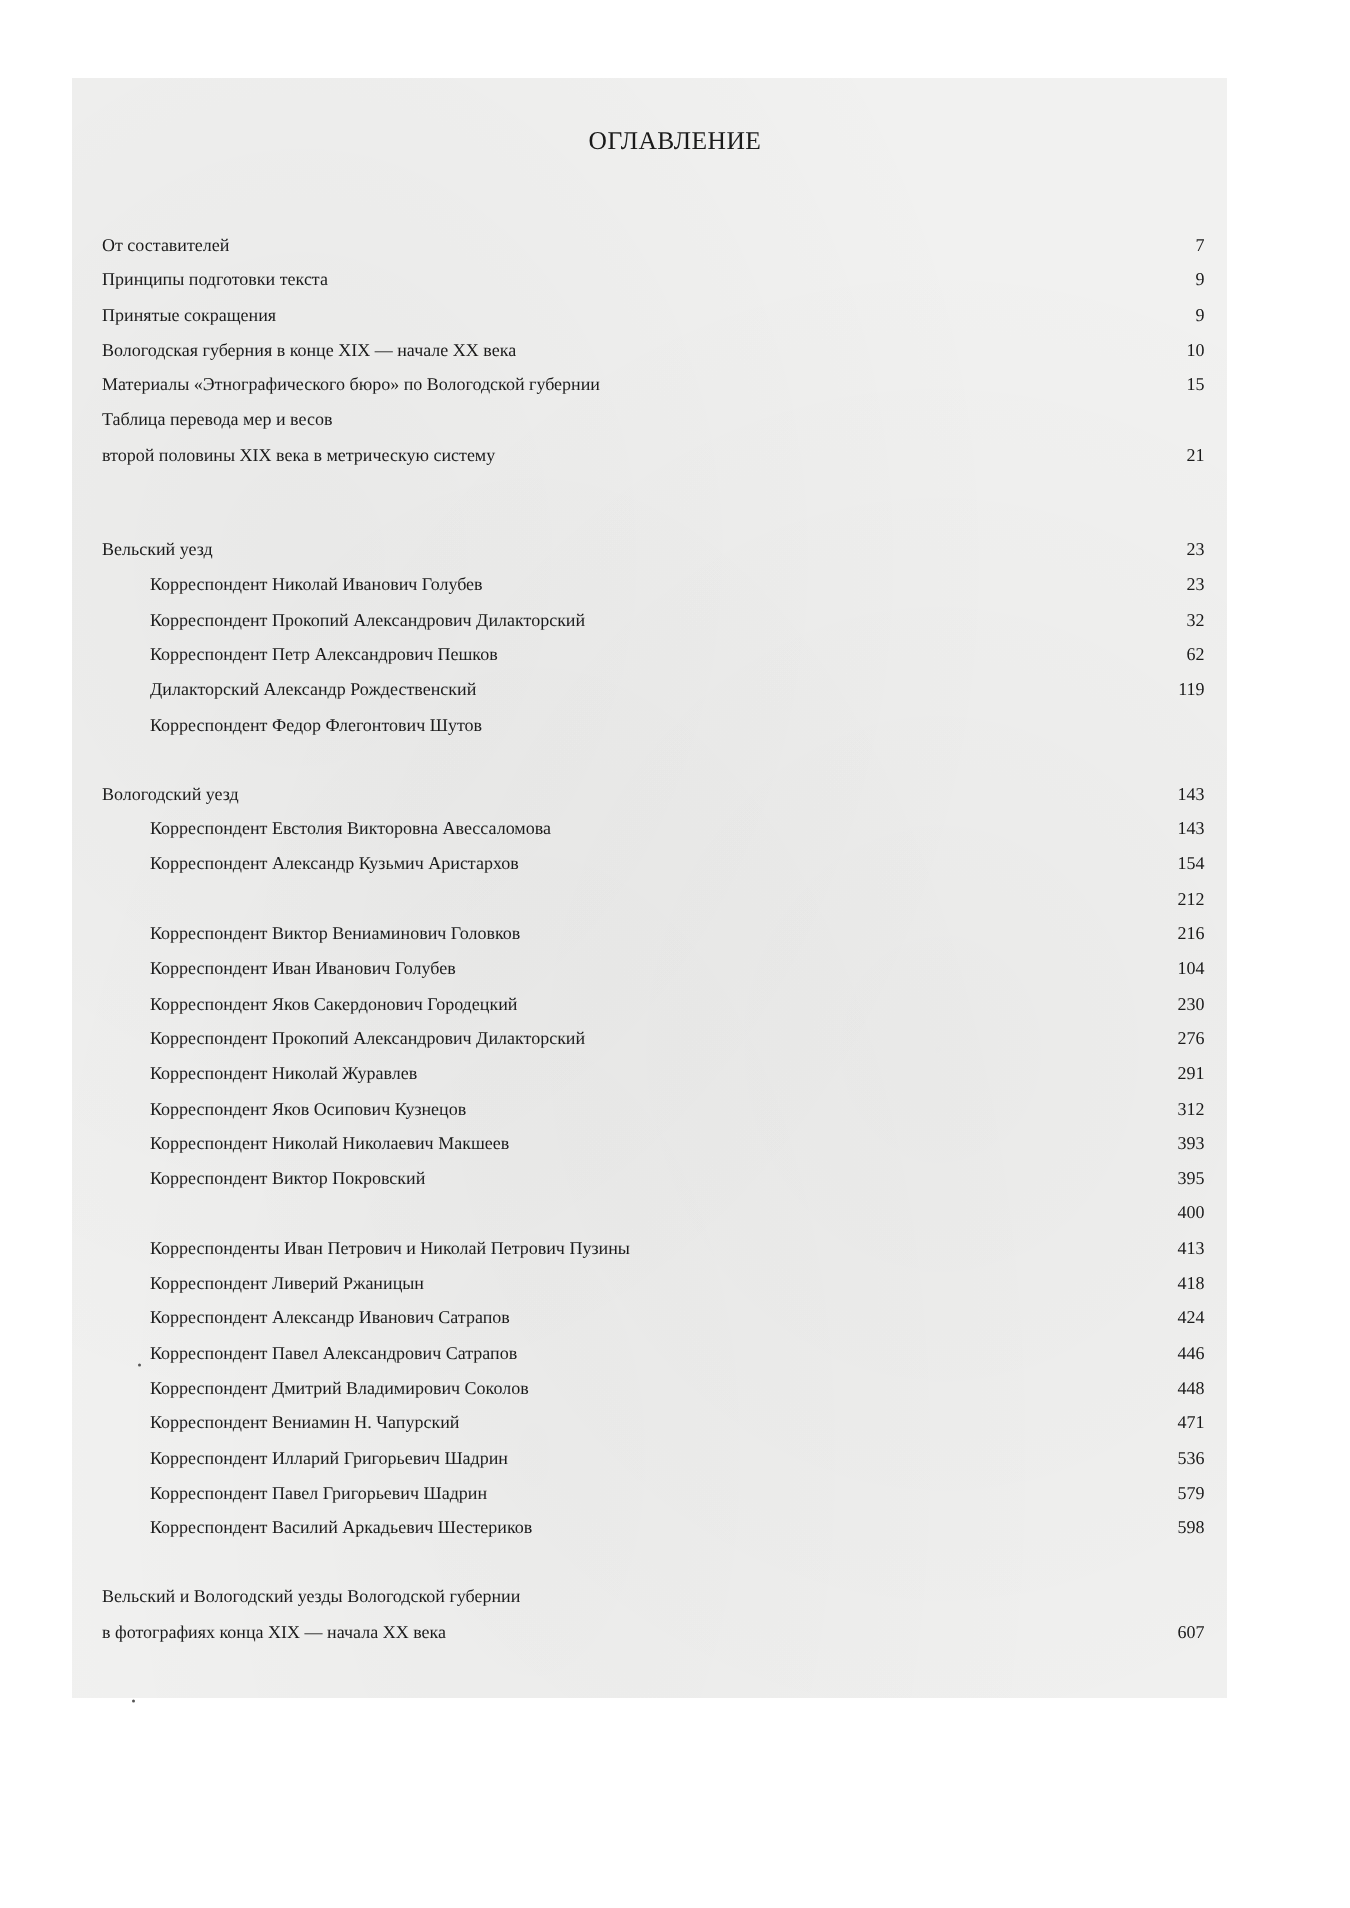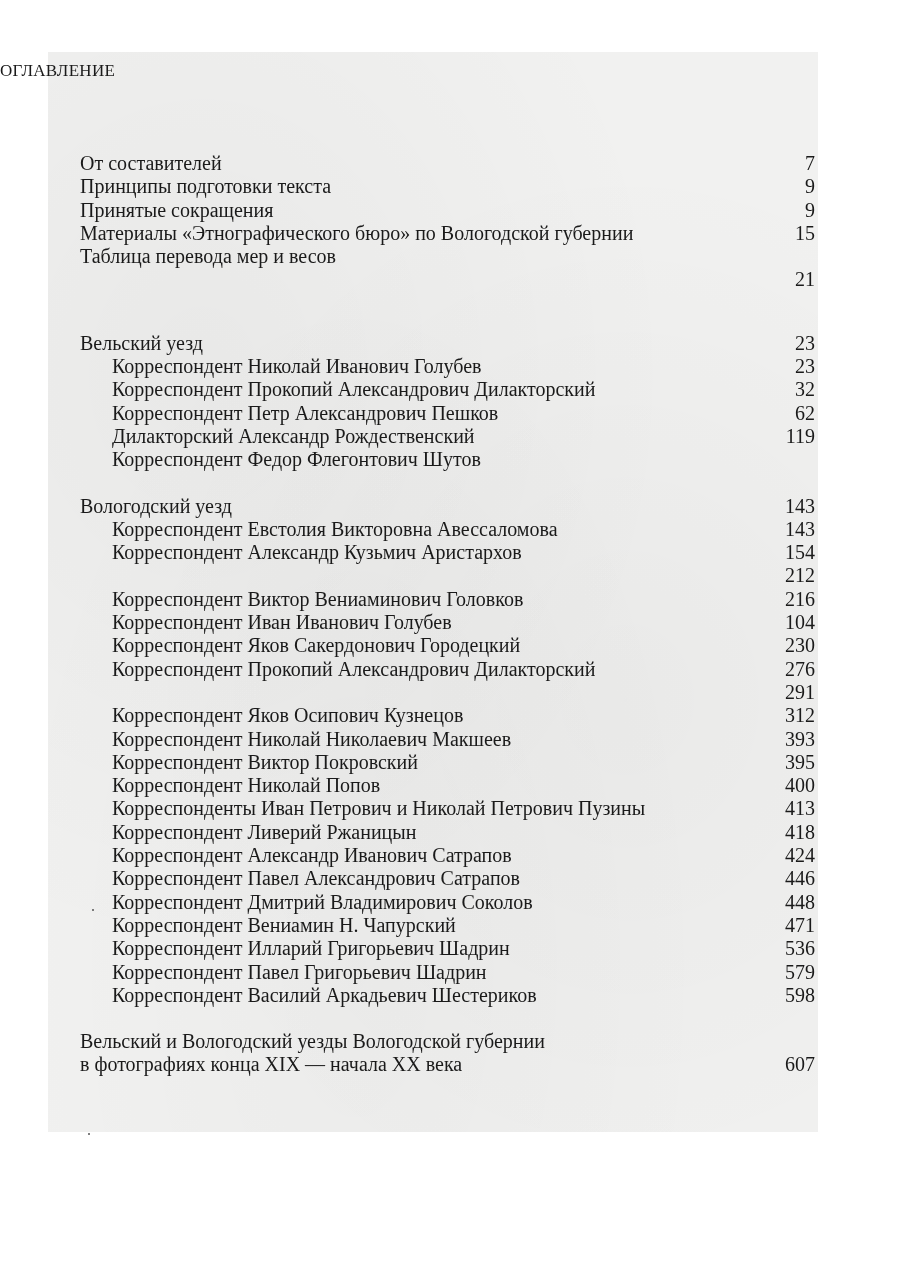--- a/index.html
+++ b/index.html
@@ -25,33 +25,33 @@
         radial-gradient(ellipse at 20% 30%, rgba(0,0,0,0.035), rgba(0,0,0,0) 55%),
         radial-gradient(ellipse at 75% 60%, rgba(0,0,0,0.03), rgba(0,0,0,0) 60%),
         radial-gradient(ellipse at 40% 85%, rgba(0,0,0,0.025), rgba(0,0,0,0) 55%),
         #f1f1f0;
       filter: blur(0.3px);
     }
     .page-title {
       position: absolute;
       left: 0;
       width: 900px;
-      top: 61px;
-      text-align: left;
+      top: 84px;
+      text-align: center;
       font-size: 17px;
       letter-spacing: 0.3px;
       font-weight: normal;
       margin: 0;
     }
     .toc {
       position: absolute;
-      left: 80px;
+      left: 68px;
       width: 735px;
       top: 152px;
-      font-size: 20px;
+      font-size: 12px;
     }
     .row {
       position: relative;
       height: 23.3px;
       line-height: 23.3px;
       white-space: nowrap;
     }
     .row .label {
       display: inline-block;
     }
@@ -78,44 +78,45 @@
 <body>
 
 <div class="page-bg"></div>
 
 <h1 class="page-title">ОГЛАВЛЕНИЕ</h1>
 
 <div class="toc" id="toc">
     <div class="row"><span class="label">От составителей</span><span class="page">7</span></div>
     <div class="row"><span class="label">Принципы подготовки текста</span><span class="page">9</span></div>
     <div class="row"><span class="label">Принятые сокращения</span><span class="page">9</span></div>
+    <div class="row"><span class="label">Вологодская губерния в конце XIX — начале XX века</span><span class="page">10</span></div>
     <div class="row"><span class="label">Материалы «Этнографического бюро» по Вологодской губернии</span><span class="page">15</span></div>
     <div class="row"><span class="label">Таблица перевода мер и весов</span><span class="page"></span></div>
-    <div class="row"><span class="page">21</span></div>
+    <div class="row"><span class="label">второй половины XIX века в метрическую систему</span><span class="page">21</span></div>
     <div class="gap-large"></div>
     <div class="row"><span class="label">Вельский уезд</span><span class="page">23</span></div>
     <div class="row indent"><span class="label">Корреспондент Николай Иванович Голубев</span><span class="page">23</span></div>
     <div class="row indent"><span class="label">Корреспондент Прокопий Александрович Дилакторский</span><span class="page">32</span></div>
     <div class="row indent"><span class="label">Корреспондент Петр Александрович Пешков</span><span class="page">62</span></div>
     <div class="row indent"><span class="label">Дилакторский Александр Рождественский</span><span class="page">119</span></div>
     <div class="row indent"><span class="label">Корреспондент Федор Флегонтович Шутов</span><span class="page"></span></div>
     <div class="gap-small"></div>
     <div class="row"><span class="label">Вологодский уезд</span><span class="page">143</span></div>
     <div class="row indent"><span class="label">Корреспондент Евстолия Викторовна Авессаломова</span><span class="page">143</span></div>
     <div class="row indent"><span class="label">Корреспондент Александр Кузьмич Аристархов</span><span class="page">154</span></div>
     <div class="row indent"><span class="page">212</span></div>
     <div class="row indent"><span class="label">Корреспондент Виктор Вениаминович Головков</span><span class="page">216</span></div>
     <div class="row indent"><span class="label">Корреспондент Иван Иванович Голубев</span><span class="page">104</span></div>
     <div class="row indent"><span class="label">Корреспондент Яков Сакердонович Городецкий</span><span class="page">230</span></div>
     <div class="row indent"><span class="label">Корреспондент Прокопий Александрович Дилакторский</span><span class="page">276</span></div>
-    <div class="row indent"><span class="page">291</span></div>
+    <div class="row indent"><span class="label">Корреспондент Николай Журавлев</span><span class="page">291</span></div>
     <div class="row indent"><span class="label">Корреспондент Яков Осипович Кузнецов</span><span class="page">312</span></div>
     <div class="row indent"><span class="label">Корреспондент Николай Николаевич Макшеев</span><span class="page">393</span></div>
     <div class="row indent"><span class="label">Корреспондент Виктор Покровский</span><span class="page">395</span></div>
-    <div class="row indent"><span class="label">Корреспондент Николай Попов</span><span class="page">400</span></div>
+    <div class="row indent"><span class="page">400</span></div>
     <div class="row indent"><span class="label">Корреспонденты Иван Петрович и Николай Петрович Пузины</span><span class="page">413</span></div>
     <div class="row indent"><span class="label">Корреспондент Ливерий Ржаницын</span><span class="page">418</span></div>
     <div class="row indent"><span class="label">Корреспондент Александр Иванович Сатрапов</span><span class="page">424</span></div>
     <div class="row indent"><span class="label">Корреспондент Павел Александрович Сатрапов</span><span class="page">446</span></div>
     <div class="row indent"><span class="label">Корреспондент Дмитрий Владимирович Соколов</span><span class="page">448</span></div>
     <div class="row indent"><span class="label">Корреспондент Вениамин Н. Чапурский</span><span class="page">471</span></div>
     <div class="row indent"><span class="label">Корреспондент Илларий Григорьевич Шадрин</span><span class="page">536</span></div>
     <div class="row indent"><span class="label">Корреспондент Павел Григорьевич Шадрин</span><span class="page">579</span></div>
     <div class="row indent"><span class="label">Корреспондент Василий Аркадьевич Шестериков</span><span class="page">598</span></div>
     <div class="gap-small"></div>

